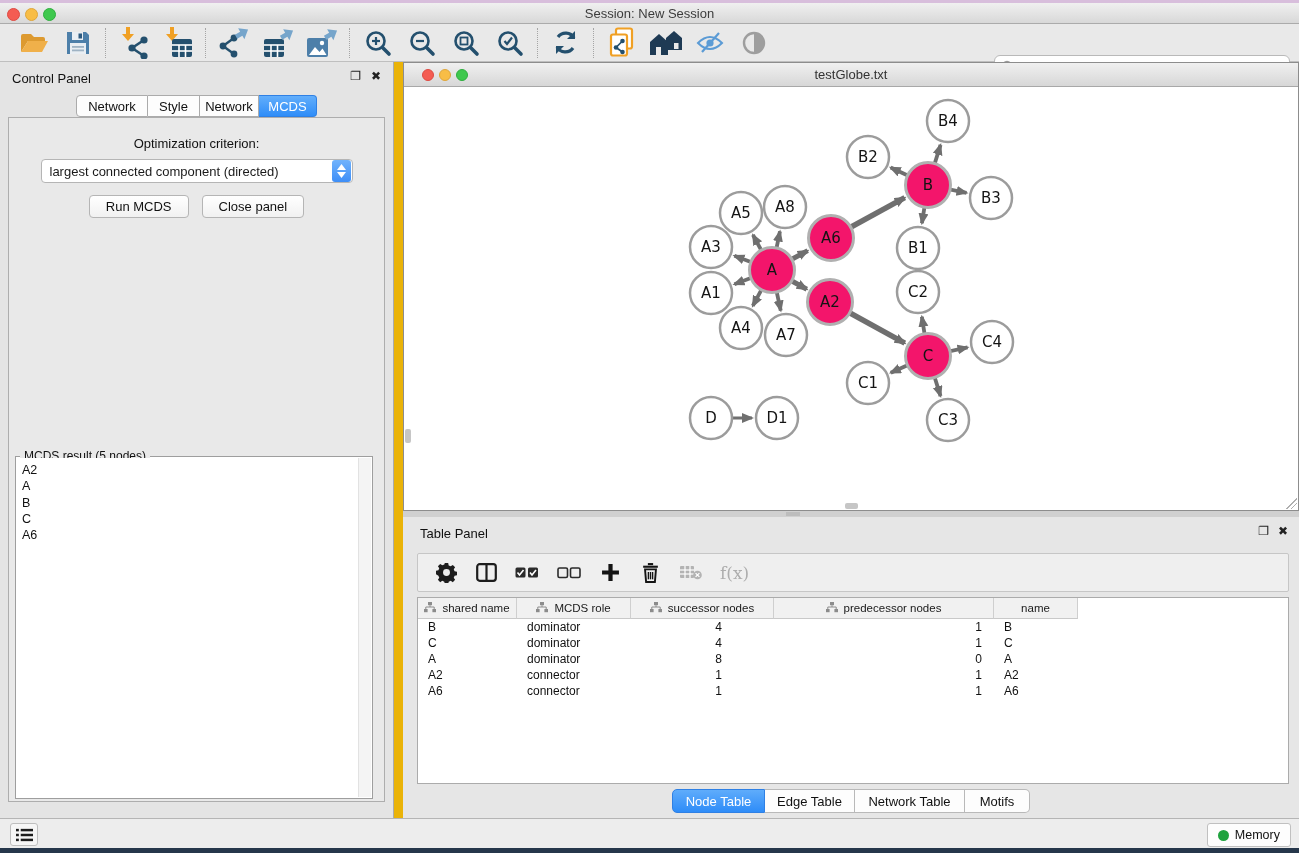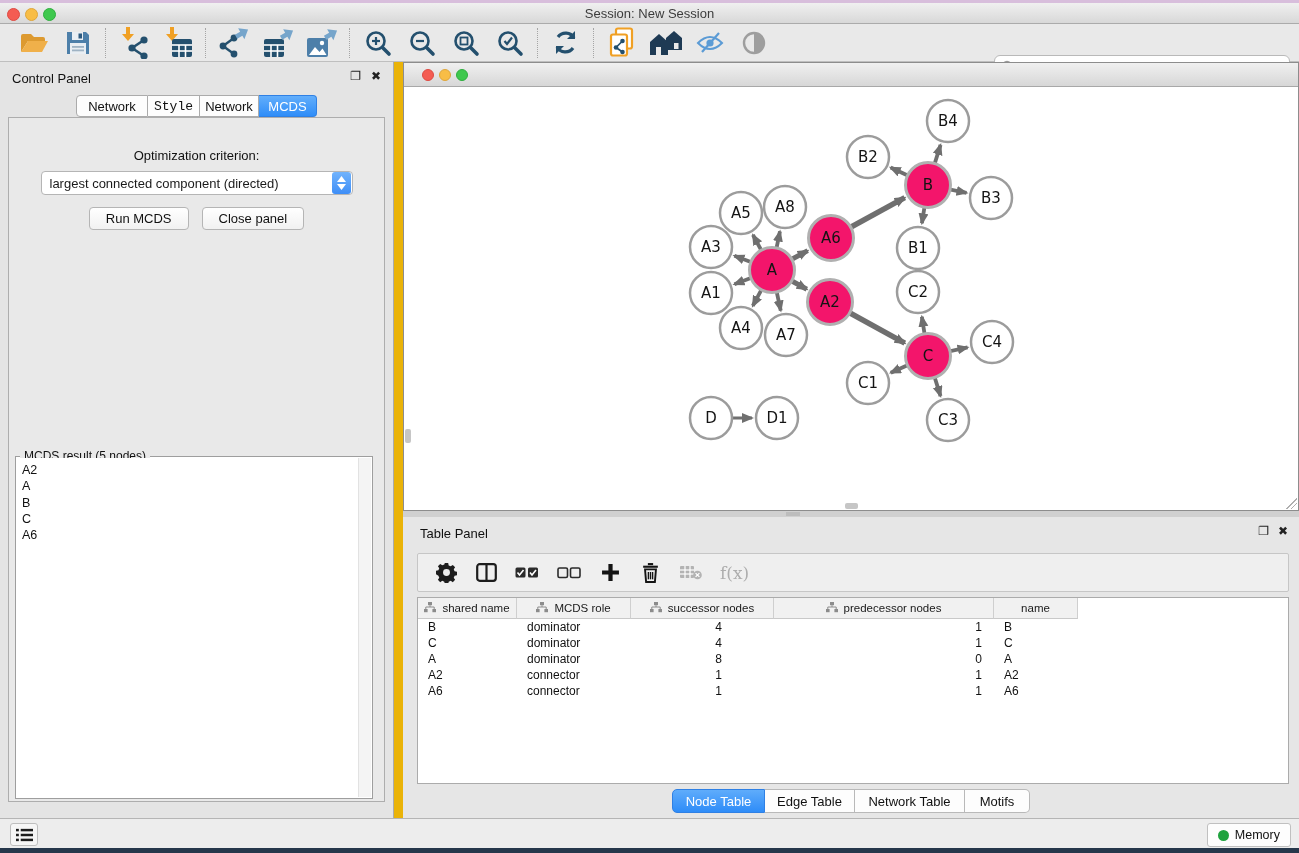--- a/index.html
+++ b/index.html
@@ -38,21 +38,21 @@
   .panel-head .ptitle { position:absolute; left:12px; top:9px; font-size:13px; color:#111; }
   .win-ctl { position:absolute; top:8px; font-size:12px; color:#222; line-height:12px; cursor:default; }
   .cp-tabs { position:absolute; left:0; right:0; top:33px; display:flex; justify-content:center; }
   .tabbtn { height:22px; font-size:13px; display:flex; align-items:center; justify-content:center;
     background:#FDFDFD; border:1px solid #ABABAB; border-left:none; color:#111; padding:0 8px; }
   .tabbtn:first-child { border-left:1px solid #ABABAB; border-radius:4px 0 0 4px; }
   .tabbtn:last-child { border-radius:0 4px 4px 0; }
   .tabbtn.active { background:linear-gradient(#62AEFB,#2F8DF8); color:#fff; border-color:#2F80E4; }
   .cp-content { position:absolute; left:8px; right:8px; top:55px; bottom:16px;
     background:#E9E9E9; border:1px solid #ADADAD; }
-  .opt-label { margin-top:30px; text-align:center; font-size:13px; color:#111; }
+  .opt-label { margin-top:18px; text-align:center; font-size:13px; color:#111; }
   .dropdown { position:relative; margin:8px auto 0; width:312px; height:24px; background:#fff;
     border:1px solid #B5B5B5; border-radius:4px; display:flex; align-items:center; }
   .dropdown .dval { flex:1; font-size:13px; padding-left:8px; white-space:nowrap; overflow:hidden; }
   .spinner { width:19px; height:22px; border-radius:3px; margin-right:1px;
     background:linear-gradient(#71B3FC,#3E8EF7); display:flex; flex-direction:column;
     align-items:center; justify-content:center; gap:2px; }
   .btn-row { display:flex; justify-content:center; gap:13px; margin-top:12px; }
   .pushbtn { height:23px; padding:0 16px; font-size:13px; color:#111;
     background:linear-gradient(#FFFFFF,#F1F1F1); border:1px solid #B5B5B5; border-radius:4px;
     display:flex; align-items:center; }
@@ -316,21 +316,21 @@
   </div>
 
   <div class="control-panel">
     <div class="panel-head">
       <span class="ptitle">Control Panel</span>
       <span class="win-ctl" style="right:32px;">❐</span>
       <span class="win-ctl" style="right:12px; font-weight:bold;">✖</span>
     </div>
     <div class="cp-tabs" id="cp-tabs">
         <div class="tabbtn" style="width: 72px;">Network</div>
-        <div class="tabbtn" style="width: 52px; font-family: Liberation Mono, monospace;">Style</div>
+        <div class="tabbtn" style="width: 52px;">Style</div>
         <div class="tabbtn" style="width: 59px;">Network</div>
         <div class="tabbtn active" style="width: 58px;">MCDS</div>
       </div>
     <div class="cp-content">
       <div class="opt-label">Optimization criterion:</div>
       <div class="dropdown">
         <span class="dval">largest connected component (directed)</span>
         <span class="spinner">
           <svg width="9" height="6" viewBox="0 0 9 6">
               <path d="M4.5 0 L9 6 H0 z" fill="#fff"></path>
@@ -356,20 +356,21 @@
         <div class="vtrack"></div>
       </div>
     </div>
   </div>
 
   <div class="net-window">
     <div class="net-title">
       <span class="tl2" style="left:18px; background:#F45C52; border:1px solid #DE4A43;"></span>
       <span class="tl2" style="left:35px; background:#F8BD46; border:1px solid #DFA63A;"></span>
       <span class="tl2" style="left:52px; background:#3FC84E; border:1px solid #2FAE3F;"></span>
+      <div class="title">testGlobe.txt</div>
     </div>
     <div class="net-canvas">
       <svg id="graph-svg" width="894" height="424">
         <defs>
           <marker id="arrow" markerUnits="userSpaceOnUse" markerWidth="13" markerHeight="12" refX="10" refY="5" orient="auto">
             <path d="M0 0 L12 5 L0 10 z" fill="#6F6F6F"></path>
           </marker>
         </defs>
       <line x1="368" y1="183" x2="330.3924321598448" y2="197.17990262825523" stroke="#6F6F6F" stroke-width="3.8" marker-end="url(#arrow)"></line>
           <line x1="368" y1="183" x2="330.3924321598448" y2="168.82009737174477" stroke="#6F6F6F" stroke-width="3.8" marker-end="url(#arrow)"></line>

